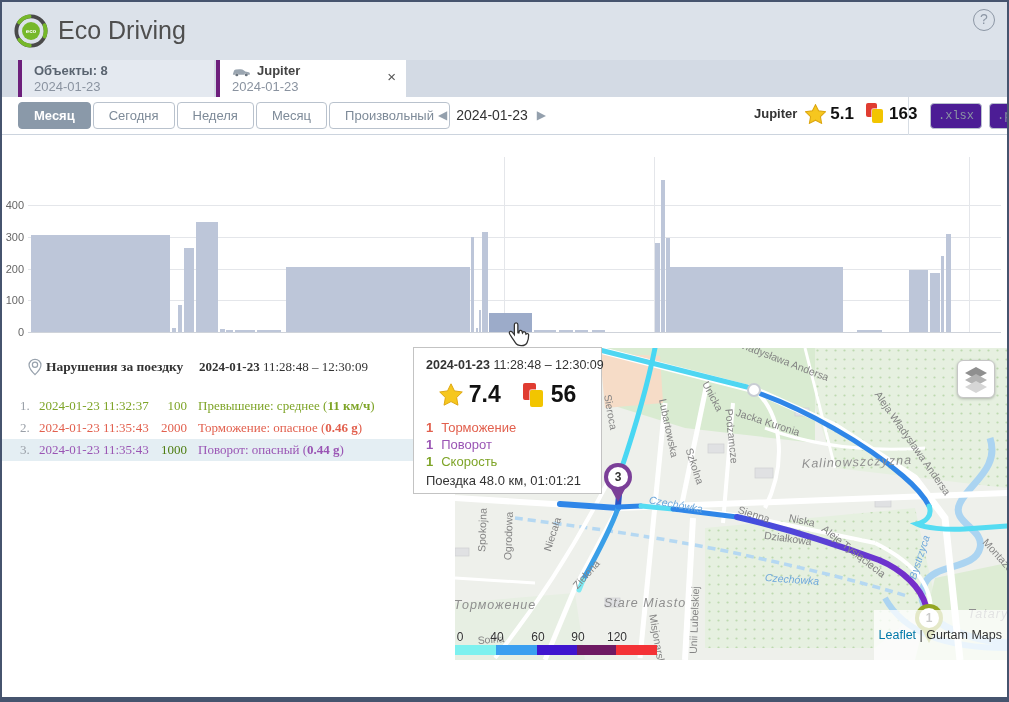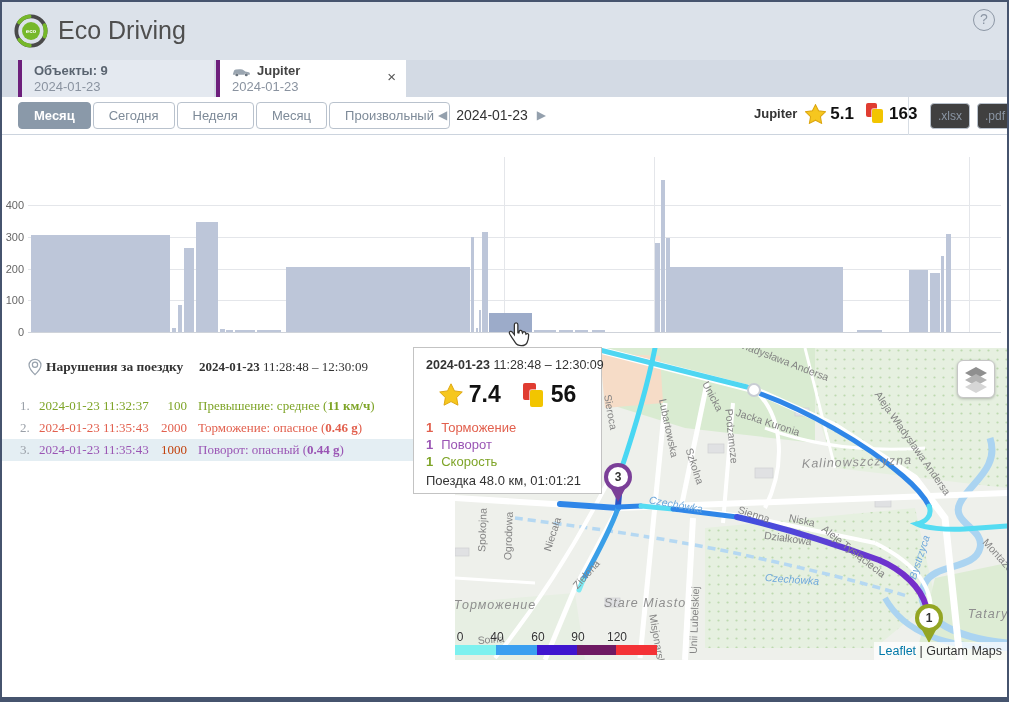--- a/index.html
+++ b/index.html
@@ -36,21 +36,21 @@
   .score-group{position:absolute;left:752px;top:6px;display:flex;align-items:center;}
   .unit-name{font-size:13px;font-weight:bold;color:#333;margin-right:8px;}
   .star{width:21px;height:20px;}
   .big-num{font-size:17px;font-weight:bold;color:#111;margin:0 10px 0 4px;}
   .cards{position:relative;width:19px;height:21px;margin-left:2px;}
   .card{position:absolute;width:11px;height:14px;border-radius:2px;}
   .card.r{left:0;top:0;background:#e03c31;}
   .card.y{left:6px;top:6px;background:#f2c500;box-shadow:0 0 0 1px rgba(255,255,255,.6);}
   .tb-sep{position:absolute;left:906px;top:0;height:38px;border-left:1px solid #d7dde4;}
   .exports{position:absolute;left:928px;top:6px;display:flex;gap:7px;}
-  .export-btn{height:26px;padding:0 7px;border:1px solid #b9c2cd;border-radius:4px;background:#404040;color:#8a95a3;font-size:12px;cursor:pointer;font-family:Liberation Sans, sans-serif;}
+  .export-btn{height:26px;padding:0 7px;border:1px solid #b9c2cd;border-radius:4px;background:#4c1d95;color:#8a95a3;font-size:12px;cursor:pointer;font-family:Liberation Mono, monospace;}
 
   
   .chart{position:absolute;left:0;top:133px;width:1005px;height:212px;background:#fff;}
   .grid-h{position:absolute;left:26px;right:6px;height:0;border-top:1px solid #e4e6ea;}
   .grid-h.base{border-top:1px solid #cfd3da;}
   .grid-v{position:absolute;top:22px;width:0;border-left:1px solid #e4e6ea;}
   .ytick{position:absolute;left:0;width:22px;text-align:right;font-size:11px;color:#666;}
   .bar{position:absolute;background:#bdc6d9;}
   .bar.hl{background:#9cabc9;}
 
@@ -78,21 +78,21 @@
               display:flex;align-items:center;justify-content:center;cursor:pointer;box-shadow:0 1px 3px rgba(0,0,0,.25);}
   .pin{position:absolute;cursor:pointer;}
   .pin-head{position:absolute;left:-14px;top:-14px;width:28px;height:28px;border-radius:50%;display:flex;align-items:center;justify-content:center;}
   .pin-core{width:20px;height:20px;border-radius:50%;background:#fff;display:flex;align-items:center;justify-content:center;font-size:12px;font-weight:bold;color:#333;}
   .pin-tail{position:absolute;left:-7px;top:12px;width:0;height:0;border-left:7px solid transparent;border-right:7px solid transparent;border-top:13px solid #000;}
   .legend{position:absolute;left:0;bottom:2px;width:210px;height:28px;}
   .legend-ticks{position:absolute;left:0;top:0;width:100%;height:13px;}
   .legend-tick{position:absolute;top:0;transform:translateX(-50%);font-size:12px;color:#333;text-shadow:0 0 2px #fff;}
   .legend-bar{position:absolute;left:0;top:15px;height:10px;display:flex;}
   .legend-seg{height:10px;}
-  .attribution{position:absolute;right:0;bottom:0;background:rgba(255,255,255,.75);padding:2px 5px;font-size:12.5px;color:#333;}
+  .attribution{position:absolute;right:0;bottom:0;background:rgba(255,255,255,.75);padding:18px 5px;font-size:12.5px;color:#333;}
   .attribution a{color:#0078a8;text-decoration:none;cursor:pointer;}
 
   
   .tooltip{position:absolute;left:411px;top:345px;width:189px;height:147px;background:#fff;border:1px solid #c3c3c3;z-index:50;padding:10px 12px;}
   .tt-line1{font-size:12.5px;color:#333;white-space:nowrap;}
   .tt-score{display:flex;align-items:center;justify-content:center;gap:6px;margin-top:9px;}
   .tt-star{width:24px;height:23px;}
   .tt-num{font-size:23px;font-weight:bold;color:#111;}
   .tt-cards{position:relative;width:22px;height:24px;margin-left:16px;}
   .tt-cards .card{width:13px;height:17px;}
@@ -114,21 +114,21 @@
       <circle cx="18" cy="18" r="15.5" fill="none" stroke="#76b82a" stroke-width="4" stroke-dasharray="13 19.5" stroke-dashoffset="7" stroke-linecap="round"></circle>
       <circle cx="18" cy="18" r="9.5" fill="#76b82a"></circle>
       <text x="18" y="20.6" font-size="6.5" fill="#fff" text-anchor="middle" font-weight="bold" font-family="Liberation Sans, sans-serif">eco</text>
     </svg>
     <div class="app-title">Eco Driving</div>
     <div class="help">?</div>
   </div>
 
   <div class="tabbar">
     <div class="tab tab1">
-      <div class="l1">Объекты: 9</div>
+      <div class="l1">Объекты: 8</div>
       <div class="l2">2024-01-23</div>
     </div>
     <div class="tab tab2">
       <svg class="car-ico" viewBox="0 0 20 10">
         <path d="M1 7l1-3q.3-1.4 2-1.6Q7 1.9 9 2.1q2 .1 3.6 1.3L14 4.5l3.6.7q1.3.3 1.2 1.4l-.1 1.2h-2a2 2 0 0 0-3.8 0H7a2 2 0 0 0-3.8 0H1z" fill="#9aa5b0"></path>
         <circle cx="5.1" cy="7.9" r="1.6" fill="#6c7680"></circle>
           <circle cx="15" cy="7.9" r="1.6" fill="#6c7680"></circle>
       </svg>
       <div class="l1">Jupiter</div>
       <div class="l2">2024-01-23</div>
@@ -230,21 +230,21 @@
         </div>
         <div class="vrow">
           <span class="vnum">2.</span>
           <span class="vdate" style="color: rgb(226, 96, 78);">2024-01-23 11:35:43</span>
           <span class="vpts" style="color: rgb(226, 96, 78);">2000</span>
           <span class="vdesc" style="color: rgb(226, 96, 78);">Торможение: опасное (<b>0.46 g</b>)</span>
         </div>
         <div class="vrow hl">
           <span class="vnum">3.</span>
           <span class="vdate" style="color: rgb(154, 85, 180);">2024-01-23 11:35:43</span>
-          <span class="vpts" style="color: #c2410c;">1000</span>
+          <span class="vpts" style="color: #4d7c0f;">1000</span>
           <span class="vdesc" style="color: rgb(154, 85, 180);">Поворот: опасный (<b>0.44 g</b>)</span>
         </div>
       </div>
   </div>
 
   <div class="map">
     <svg width="552" height="312" viewBox="0 0 552 312">
       <defs>
         <pattern id="dots" width="9" height="9" patternUnits="userSpaceOnUse">
           <rect width="9" height="9" fill="#e6f0e0"></rect>

